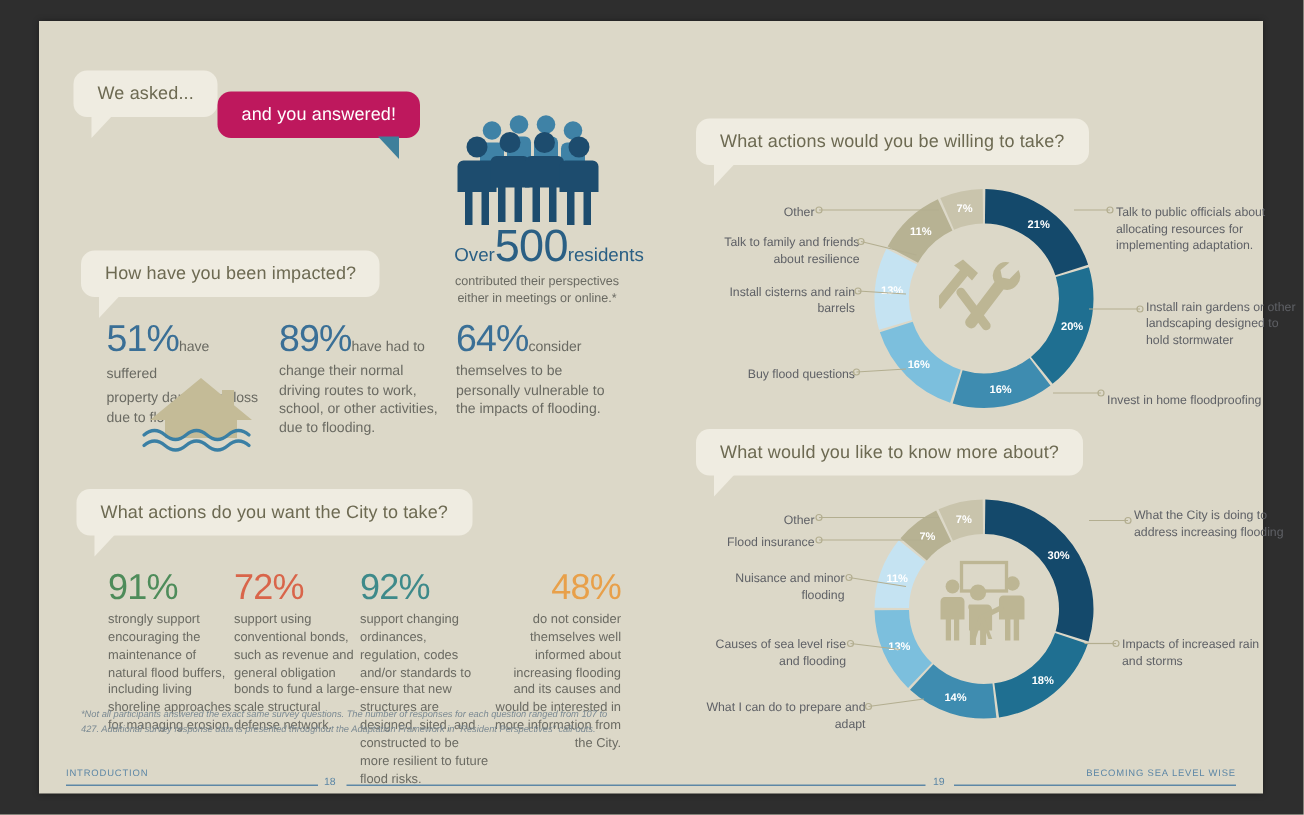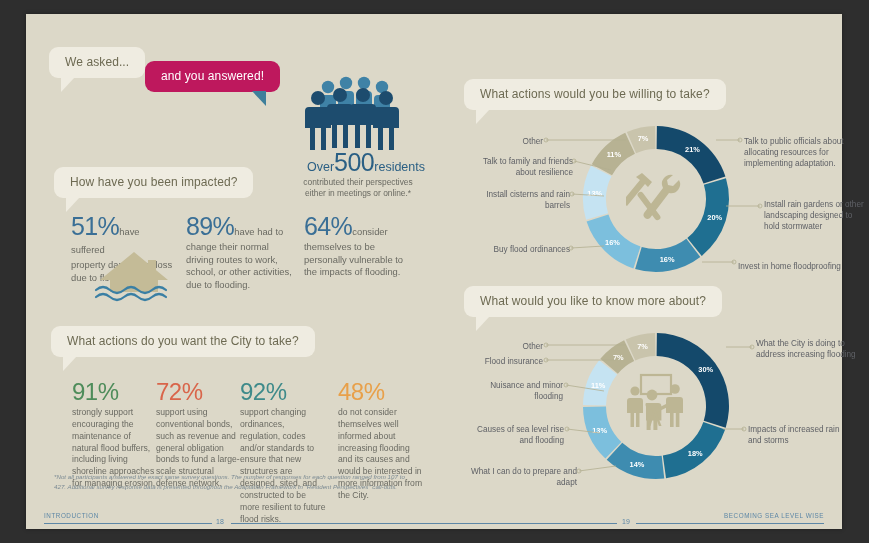--- a/index.html
+++ b/index.html
@@ -97,21 +97,21 @@
         <path d="M11 33h18a4 4 0 0 1 4 4v17h-5v22h-5V54h-6v22h-5V54h-5V37a4 4 0 0 1 4-4z"></path>
         <path d="M33 30h18a4 4 0 0 1 4 4v17h-5v23h-5V51h-6v23h-5V51h-5V34a4 4 0 0 1 4-4z"></path>
         <path d="M56 30h18a4 4 0 0 1 4 4v17h-5v23h-5V51h-6v23h-5V51h-5V34a4 4 0 0 1 4-4z"></path>
         <path d="M79 33h18a4 4 0 0 1 4 4v17h-5v22h-5V54h-6v22h-5V54h-5V37a4 4 0 0 1 4-4z"></path>
       </g>
     </svg>
   </div>
 
   <div class="abs" style="left:252px;top:136px;width:160px;text-align:center;">
     <div style="color:#2a5f84;line-height:1;">
-      <span style="font-size:12.5px;margin-left:16px;">Over</span><span style="font-size:25px;letter-spacing:-.5px;">500</span><span style="font-size:12.5px;">residents</span>
+      <span style="font-size:12.5px;margin-left:16px;">Over</span><span style="font-size:30px;letter-spacing:-.5px;">500</span><span style="font-size:12.5px;">residents</span>
     </div>
     <div style="font-size:8.4px;color:#6a6a62;line-height:1.35;margin-top:2px;">contributed their perspectives</div>
     <div style="font-size:8.4px;color:#6a6a62;line-height:1.35;">either in meetings or online.*</div>
   </div>
 
   <div class="bubble cream" style="left:28px;top:153px;">
     <span>How have you been impacted?</span>
     <span class="tail"></span>
   </div>
 
@@ -149,21 +149,21 @@
     <div class="body">strongly support encouraging the maintenance of natural flood buffers, including living shoreline approaches for managing erosion.</div>
   </div>
   <div class="cstat" style="left:130px;top:348px;">
     <div class="pct" style="color:#d9654a;">72%</div>
     <div class="body">support using conventional bonds, such as revenue and general obligation bonds to fund a large-scale structural defense network.</div>
   </div>
   <div class="cstat" style="left:214px;top:348px;">
     <div class="pct" style="color:#3e8a8a;">92%</div>
     <div class="body">support changing ordinances, regulation, codes and/or standards to ensure that new structures are designed, sited, and constructed to be more resilient to future flood risks.</div>
   </div>
-  <div class="cstat" style="left:312px;top:348px;">
+  <div class="cstat" style="left:302px;top:348px;text-align:right;">
     <div class="pct" style="color:#e8a04a;">48%</div>
     <div class="body">do not consider themselves well informed about increasing flooding and its causes and would be interested in more information from the City.</div>
   </div>
 
   <div class="footnote" style="left:28px;top:458px;">*Not all participants answered the exact same survey questions. The number of responses for each question ranged from 107 to 427. Additional survey response data is presented throughout the Adaptation Framework in "Resident Perspectives" call-outs.</div>
 
   <div class="bubble cream" style="left:438px;top:65px;">
     <span>What actions would you be willing to take?</span>
     <span class="tail"></span>
   </div>
@@ -200,21 +200,21 @@
   <div class="donut-label l" style="left:462px;top:122px;width:55px;">
     <span>Other</span>
   </div>
   <div class="donut-label l" style="left:452px;top:142px;width:95px;">
     <span>Talk to family and friends about resilience</span>
   </div>
   <div class="donut-label l" style="left:452px;top:175px;width:92px;">
     <span>Install cisterns and rain barrels</span>
   </div>
   <div class="donut-label l" style="left:452px;top:230px;width:92px;">
-    <span>Buy flood ordinances</span>
+    <span>Buy flood questions</span>
   </div>
 
   <div class="donut-label r" style="left:718px;top:122px;width:110px;">
     <span>Talk to public officials about allocating resources for implementing adaptation.</span>
   </div>
   <div class="donut-label r" style="left:738px;top:185px;width:100px;">
     <span>Install rain gardens or other landscaping designed to hold stormwater</span>
   </div>
   <div class="donut-label r" style="left:712px;top:247px;width:115px;">
     <span>Invest in home floodproofing</span>

